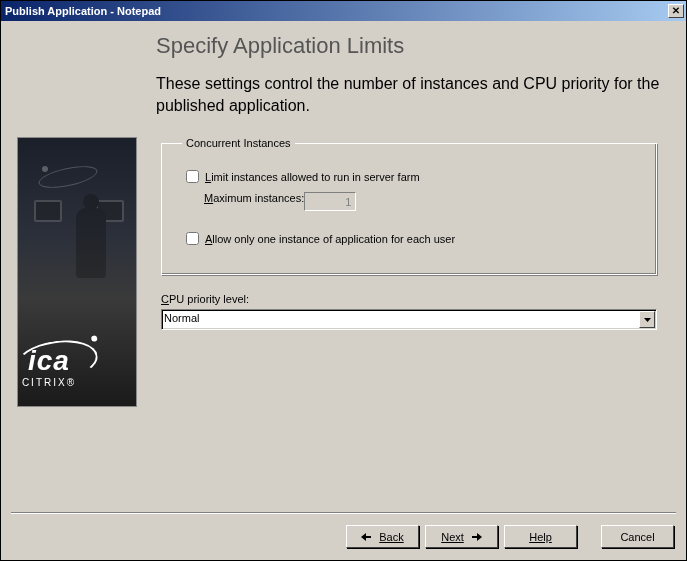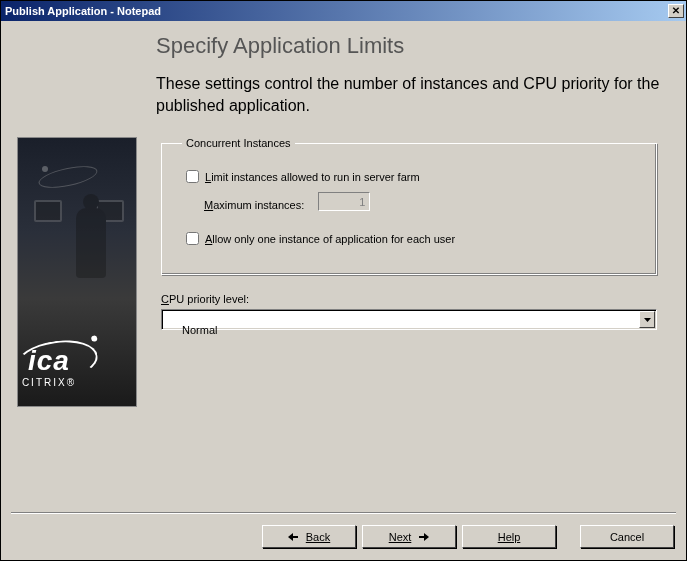--- a/index.html
+++ b/index.html
@@ -175,23 +175,23 @@
     background: #d4d0c8;
   }
   .row { display: flex; align-items: center; margin-bottom: 6px; }
   .row .cb {
     width: 13px; height: 13px;
     margin-right: 6px;
   }
   .underlined::first-letter { text-decoration: underline; }
   .max-row {
     display: flex;
-    align-items: flex-end;
+    align-items: flex-start;
     margin: 4px 0 18px 22px;
-    gap: 14px;
+    gap: 0;
   }
   .num-input {
     width: 52px;
     height: 19px;
     background: #d4d0c8;
     border-top: 1px solid #808080;
     border-left: 1px solid #808080;
     border-right: 1px solid #fff;
     border-bottom: 1px solid #fff;
     font-size: 11px;
@@ -207,23 +207,22 @@
     display: flex;
     background: #fff;
     border-top: 1px solid #808080;
     border-left: 1px solid #808080;
     border-right: 1px solid #fff;
     border-bottom: 1px solid #fff;
     box-shadow: inset 1px 1px 0 #000, inset -1px -1px 0 #d4d0c8;
   }
   .combo .combo-text {
     flex: 1;
-    padding: 2px 20px;
-    font-size: 11px;
-    margin-top: 12px;
+    padding: 2px 2px;
+    font-size: 11px;
   }
   .combo .combo-btn {
     width: 16px;
     background: #d4d0c8;
     border-top: 1px solid #fff;
     border-left: 1px solid #fff;
     border-right: 1px solid #404040;
     border-bottom: 1px solid #404040;
     margin: 1px;
     display: flex;
@@ -241,21 +240,21 @@
   }
   .sep {
     position: absolute;
     left: 10px; right: 10px;
     bottom: 46px;
     height: 2px;
     border-top: 1px solid #808080;
     border-bottom: 1px solid #fff;
   }
   .btn {
-    width: 94px;
+    width: 73px;
     height: 23px;
     background: #d4d0c8;
     border-top: 1px solid #fff;
     border-left: 1px solid #fff;
     border-right: 1px solid #404040;
     border-bottom: 1px solid #404040;
     box-shadow: 1px 1px 0 #000;
     font-size: 11px;
     display: flex;
     align-items: center;

